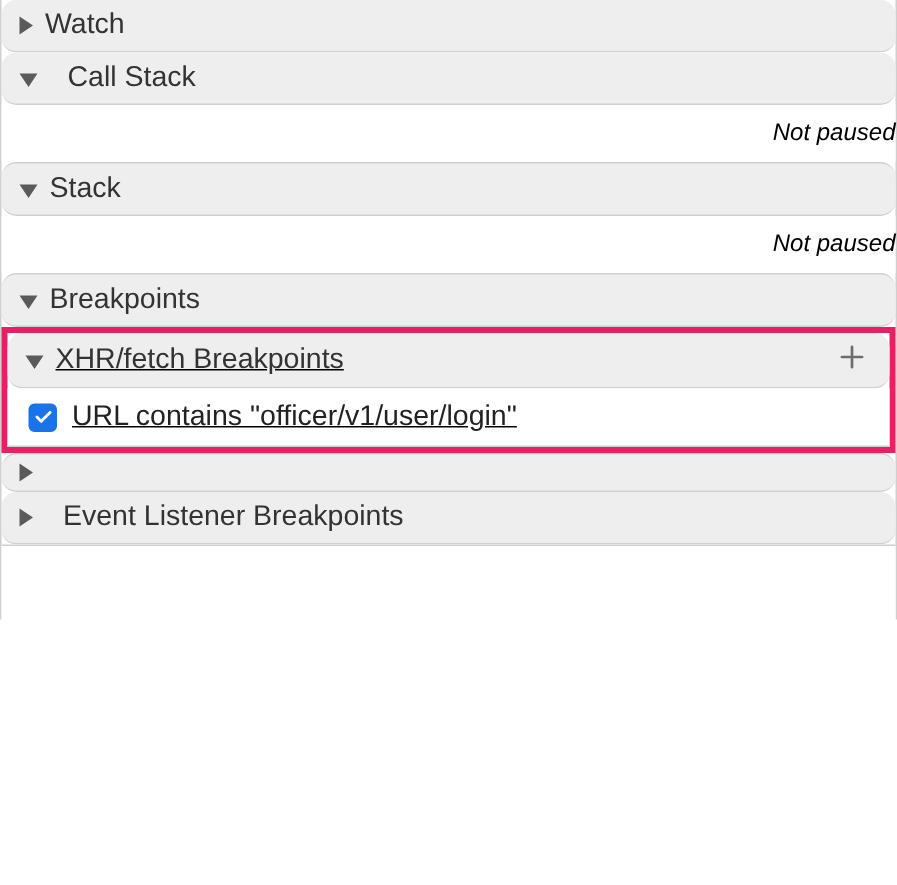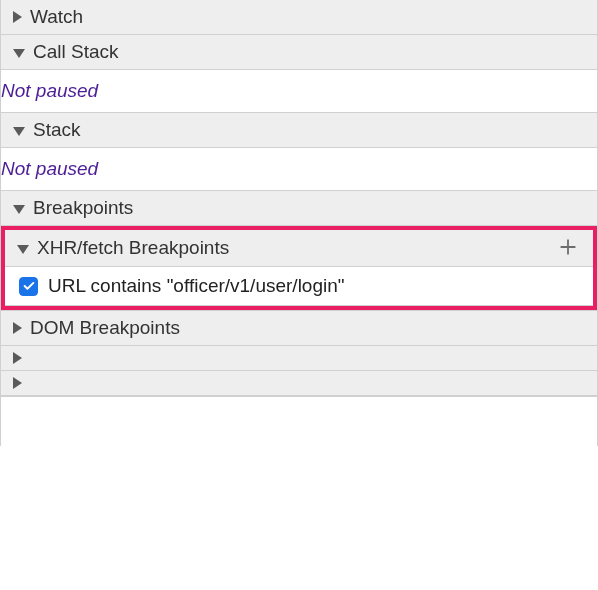--- a/index.html
+++ b/index.html
@@ -24,26 +24,28 @@
       background: #eeeeee;
       border-top: 1px solid #d0d0d0;
       border-bottom: 1px solid #d0d0d0;
       padding: 6px 10px 6px 12px;
       display: flex;
       align-items: center;
       color: #333;
       font-size: 19px;
       cursor: pointer;
       position: relative;
+      border-radius: 10px;
     }
     .section-header:first-child {
       border-top: none;
     }
     .section-header + .section-header {
       border-top: none;
+      gap: 12px;
     }
     .triangle {
       display: inline-block;
       width: 0;
       height: 0;
       margin-right: 8px;
       flex-shrink: 0;
     }
     .triangle.collapsed {
       border-top: 6px solid transparent;
@@ -55,36 +57,37 @@
       border-right: 6px solid transparent;
       border-top: 9px solid #5a5a5a;
       margin-top: 2px;
     }
     .section-title {
       flex: 1;
     }
     .section-body {
       background: #fff;
       padding: 10px 0;
-      text-align: left;
-      color: #4c1d95;
+      text-align: right;
+      color: #000000;
       font-style: italic;
-      font-size: 19px;
+      font-size: 16px;
     }
     .add-btn {
       font-size: 24px;
       color: #6d6d6d;
       padding: 0 6px;
       line-height: 1;
       cursor: pointer;
       font-weight: 300;
     }
     .highlight-box {
       border: 4px solid #e91e63;
       margin: 0;
+      text-decoration: underline;
     }
     .highlight-box .section-header {
       border-top: none;
     }
     .xhr-item {
       background: #fff;
       padding: 8px 10px 8px 14px;
       display: flex;
       align-items: center;
       font-size: 19px;
@@ -155,27 +158,24 @@
     <div class="xhr-item">
       <span class="checkbox">
         <svg viewBox="0 0 16 16">
           <path d="M3 8l3.2 3.2L13 4.5" stroke="#fff" stroke-width="2.2" fill="none" stroke-linecap="round" stroke-linejoin="round"></path>
         </svg>
       </span>
       <span>URL contains "officer/v1/user/login"</span>
     </div>
   </div>
 
-  <div class="section-header">
-    <span class="triangle collapsed"></span>
-    <span class="section-title">DOM Breakpoints</span>
-  </div>
 
   <div class="section-header">
     <span class="triangle collapsed"></span>
   </div>
 
   <div class="section-header">
     <span class="triangle collapsed"></span>
+    <span class="section-title">Event Listener Breakpoints</span>
   </div>
 
   <div class="spacer-bottom"></div>
 </div>
 
 </body></html>

